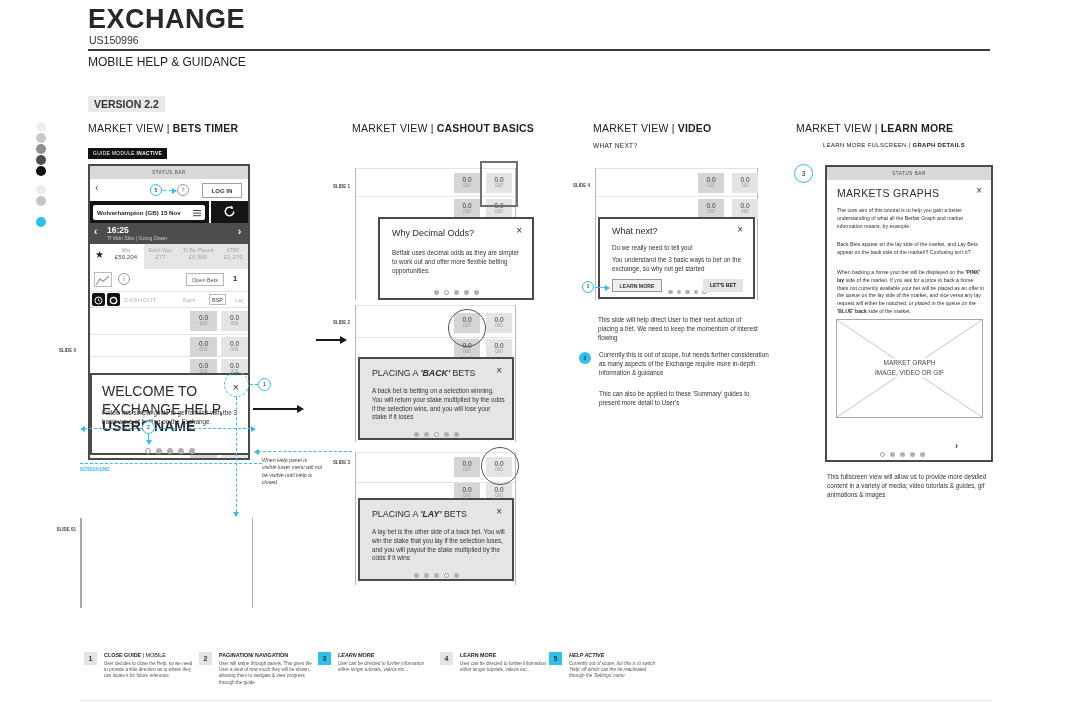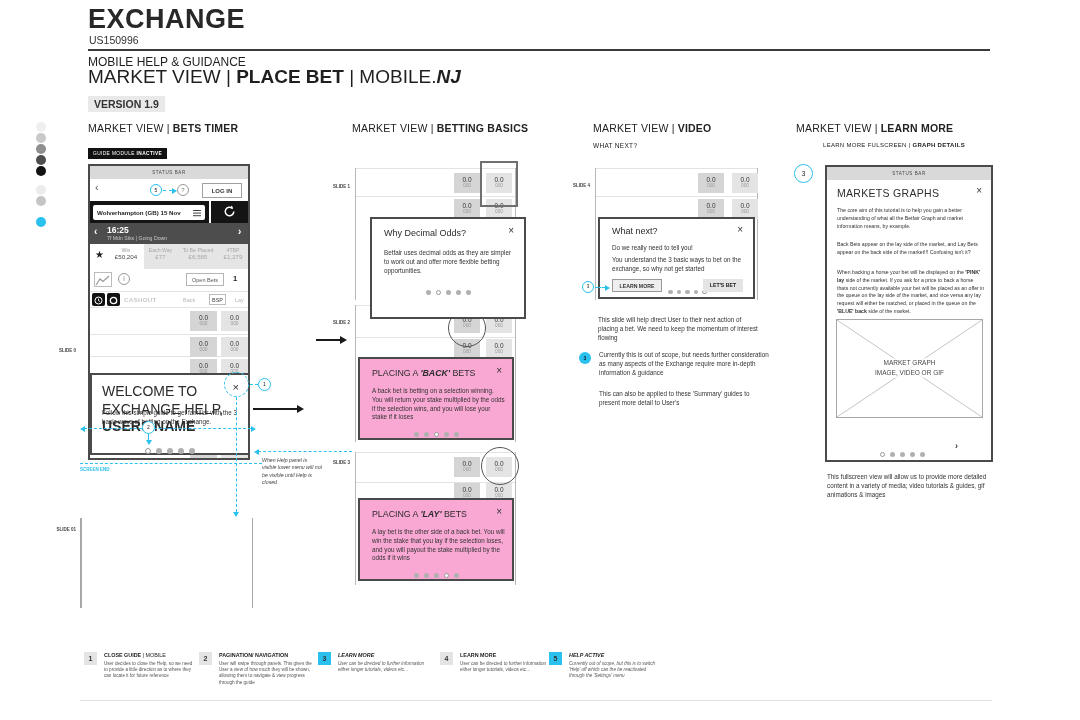--- a/index.html
+++ b/index.html
@@ -21,21 +21,21 @@
   .h-version { font-size:10.5px; font-weight:bold; background:#e9e9e9; color:#333; padding:2px 6px; }
   
   .col-title { font-size:10.5px; color:#222; letter-spacing:.2px; }
   .sub-title { font-size:6.5px; color:#222; letter-spacing:.3px; }
   .slide-label { font-size:4.5px; font-weight:bold; color:#444; }
   .phone { border:2px solid #4a4a4a; background:#fff; }
   .statusbar { background:#d9d9d9; font-size:4.5px; letter-spacing:.6px; color:#444; text-align:center; line-height:13px; }
   .panel { border-left:1.5px solid #b8b8b8; border-right:1.5px solid #b8b8b8; }
   .sep { position:absolute; left:0; right:0; height:1px; background:#e3e3e3; }
   .card { position:absolute; background:#fff; border:2px solid #4a4a4a; z-index:6; }
-  .card.gray { background:#f9a8d4; }
+  .card.gray { background:#e5e5e5; }
   .card-title { font-size:9px; color:#2b2b2b; }
   .card-body { font-size:6.3px; line-height:1.4; color:#333; }
   .x { font-size:11px; line-height:1; color:#333; }
   .cell { position:absolute; width:27px; height:20px; text-align:center; }
   .cell.dark { background:#d5d5d5; } .cell.lite { background:#e4e4e4; }
   .cp { display:block; font-size:6.5px; color:#333; margin-top:3px; }
   .cv { display:block; font-size:4.8px; color:#999; }
   .dot { display:inline-block; width:5px; height:5px; border-radius:50%; background:#b0b0b0; margin:0 2.5px; vertical-align:middle; }
   .dot.open { background:#fff; border:1px solid #999; }
   .dots-lg .dot { width:6px; height:6px; }
@@ -62,22 +62,21 @@
 </style>
 </head>
 <body>
 
 <div class="canvas">
 
   <div class="a h-title" style="left:88px;top:4px">EXCHANGE</div>
   <div class="a h-code" style="left:89px;top:34px">US150996</div>
   <div class="a rule" style="left:88px;top:49px;width:902px;height:1.5px"></div>
   <div class="a h-eyebrow" style="left:88px;top:55px">MOBILE HELP &amp; GUIDANCE</div>
-  <div class="a h-line" style="left:88px;top:66px"><span>MARKET VIEW | </span><span class="b">PLACE BET</span><span> | MOBILE.</span><span class="b it">NJ</span></div>
-  <div class="a h-version" style="left:88px;top:96px">VERSION 1.9</div>
+  <div class="a h-version" style="left:88px;top:96px">VERSION 2.2</div>
 
   <div class="sdot" style="top:122px;background:#efefef"></div>
   <div class="sdot" style="top:133px;background:#c9c9c9"></div>
   <div class="sdot" style="top:144px;background:#8f8f8f"></div>
   <div class="sdot" style="top:155px;background:#4e4e4e"></div>
   <div class="sdot" style="top:166px;background:#121212"></div>
   <div class="sdot" style="top:185px;background:#ececec"></div>
   <div class="sdot" style="top:196px;background:#c5c5c5"></div>
   <div class="sdot" style="top:217px;background:var(--accent)"></div>
 
@@ -212,21 +211,21 @@
   <div class="a tri-l" style="left:254px;top:448.5px"></div>
   <div class="a tiny-note" style="left:262px;top:457px;width:60px">When Help panel is visible lower menu will not be visible until Help is closed</div>
 
   <div class="a blk-bar" style="left:253px;top:408px;width:44px"></div>
   <div class="a tri-r-blk" style="left:297px;top:404.5px"></div>
 
   <div class="a" style="left:80px;top:518px;width:1.5px;height:90px;background:#a8a8a8"></div>
   <div class="a" style="left:251.5px;top:518px;width:1.5px;height:90px;background:#a8a8a8"></div>
   <div class="a slide-label rt" style="left:52px;top:527px;width:24px">SLIDE 01</div>
 
-  <div class="a col-title" style="left:352px;top:122px"><span>MARKET VIEW | </span><span class="b">BETTING BASICS</span></div>
+  <div class="a col-title" style="left:352px;top:122px"><span>MARKET VIEW | </span><span class="b">CASHOUT BASICS</span></div>
   <div class="a blk-bar" style="left:316px;top:339px;width:24px"></div>
   <div class="a tri-r-blk" style="left:340px;top:335.5px"></div>
 
   <div class="a slide-label rt" style="left:326px;top:184px;width:24px">SLIDE 1</div>
   <div class="a panel" style="left:355px;top:168px;width:161px;height:132px">
     <div class="sep" style="top:0"></div>
     <div class="sep" style="top:28px"></div>
   </div>
   <div class="cell dark" style="left:454px;top:173px;width:26px">
       <span class="cp">0.0</span>
@@ -238,21 +237,21 @@
     </div>
   <div class="cell dark" style="left:454px;top:199px;width:26px">
       <span class="cp">0.0</span>
       <span class="cv">000</span>
     </div>
   <div class="cell lite" style="left:486px;top:199px;width:26px">
       <span class="cp">0.0</span>
       <span class="cv">000</span>
     </div>
   <div class="a" style="left:480px;top:161px;width:38px;height:46px;border:2px solid #6f6f6f;z-index:4"></div>
-  <div class="card" style="left:370px;top:217px;width:156px;height:102px">
+  <div class="card" style="left:378px;top:217px;width:156px;height:83px">
     <div class="a card-title" style="left:12px;top:9px">Why Decimal Odds?</div>
     <div class="a x" style="right:10px;top:7px;font-size:10px">×</div>
     <div class="a card-body" style="left:12px;top:30px;width:128px">Betfair uses decimal odds as they are simpler to work out and offer more flexible betting opportunities.</div>
     <div class="a ctr" style="left:0;top:64px;width:152px"><span class="dot"></span><span class="dot open"></span><span class="dot"></span><span class="dot"></span><span class="dot"></span></div>
   </div>
 
   <div class="a slide-label rt" style="left:326px;top:320px;width:24px">SLIDE 2</div>
   <div class="a panel" style="left:355px;top:305px;width:161px;height:137px">
     <div class="sep" style="top:0"></div>
     <div class="sep" style="top:32px"></div>

